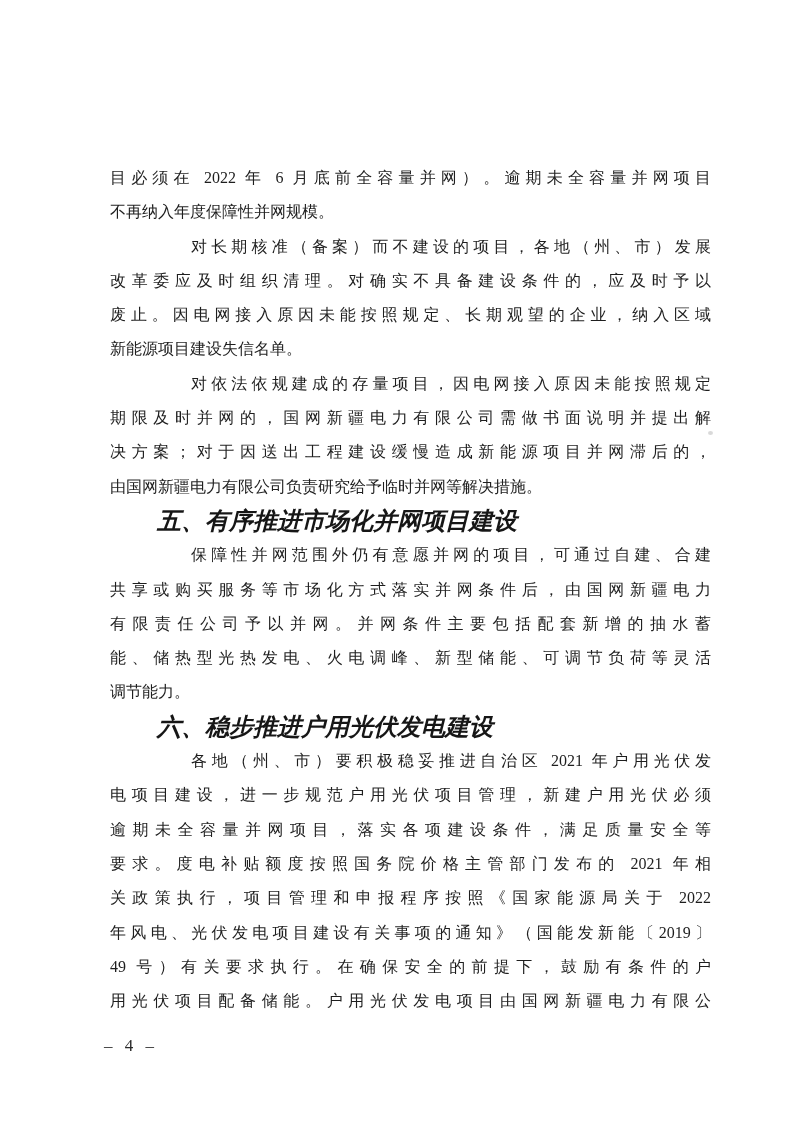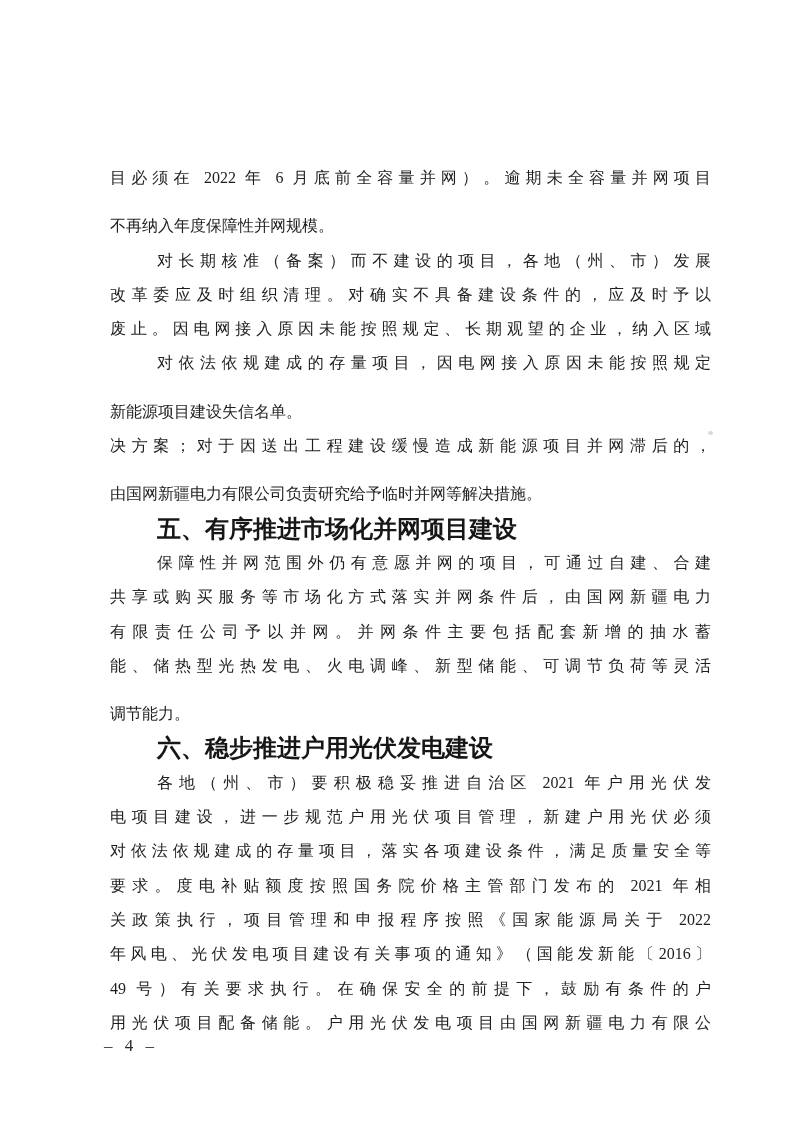--- a/index.html
+++ b/index.html
@@ -27,33 +27,34 @@
     line-height: 34.3px;
     font-size: 16px;
     text-align: justify;
     text-align-last: justify;
     text-justify: inter-character;
     color: #1e1e1e;
   }
   .ln.end {
     text-align: right;
     text-align-last: left;
-    margin-top: 14px;
   }
   .ln.indent {
     text-indent: 47px;
+    margin-left: 34px;
   }
   .ln.heading {
     font-family: "Liberation Sans", "DejaVu Sans", sans-serif;
     font-weight: 700;
     font-size: 24px;
     text-align: left;
     text-align-last: left;
     text-indent: 47px;
     color: #161616;
+    font-style: italic;
   }
   .page-number {
     position: absolute;
     left: 104px;
     top: 1036px;
     font-size: 17px;
     letter-spacing: 4px;
     color: #2a2a2a;
     font-family: "Liberation Serif", "DejaVu Serif", serif;
   }
@@ -71,37 +72,38 @@
 </head>
 <body>
 
 <div class="page">
   <div class="text-block">
     <div class="ln">目必须在 2022 年 6 月底前全容量并网）。逾期未全容量并网项目</div>
     <div class="ln end">不再纳入年度保障性并网规模。</div>
     <div class="ln indent">对长期核准（备案）而不建设的项目，各地（州、市）发展</div>
     <div class="ln">改革委应及时组织清理。对确实不具备建设条件的，应及时予以</div>
     <div class="ln">废止。因电网接入原因未能按照规定、长期观望的企业，纳入区域</div>
+    <div class="ln end">新能源项目建设失信名单。</div>
     <div class="ln indent">对依法依规建成的存量项目，因电网接入原因未能按照规定</div>
-    <div class="ln end">新能源项目建设失信名单。</div>
+    <div class="ln">期限及时并网的，国网新疆电力有限公司需做书面说明并提出解</div>
     <div class="ln">决方案；对于因送出工程建设缓慢造成新能源项目并网滞后的，</div>
     <div class="ln end">由国网新疆电力有限公司负责研究给予临时并网等解决措施。</div>
     <div class="ln heading">五、有序推进市场化并网项目建设</div>
     <div class="ln indent">保障性并网范围外仍有意愿并网的项目，可通过自建、合建</div>
     <div class="ln">共享或购买服务等市场化方式落实并网条件后，由国网新疆电力</div>
     <div class="ln">有限责任公司予以并网。并网条件主要包括配套新增的抽水蓄</div>
     <div class="ln">能、储热型光热发电、火电调峰、新型储能、可调节负荷等灵活</div>
     <div class="ln end">调节能力。</div>
     <div class="ln heading">六、稳步推进户用光伏发电建设</div>
     <div class="ln indent">各地（州、市）要积极稳妥推进自治区 2021 年户用光伏发</div>
     <div class="ln">电项目建设，进一步规范户用光伏项目管理，新建户用光伏必须</div>
-    <div class="ln">对依法依规建成的存量项目，落实各项建设条件，满足质量安全等</div>
+    <div class="ln">逾期未全容量并网项目，落实各项建设条件，满足质量安全等</div>
     <div class="ln">要求。度电补贴额度按照国务院价格主管部门发布的 2021 年相</div>
     <div class="ln">关政策执行，项目管理和申报程序按照《国家能源局关于 2022</div>
-    <div class="ln">年风电、光伏发电项目建设有关事项的通知》（国能发新能〔2016〕</div>
+    <div class="ln">年风电、光伏发电项目建设有关事项的通知》（国能发新能〔2019〕</div>
     <div class="ln">49 号）有关要求执行。在确保安全的前提下，鼓励有条件的户</div>
     <div class="ln">用光伏项目配备储能。户用光伏发电项目由国网新疆电力有限公</div>
   </div>
 
   <div class="artifact"></div>
 
   <div class="page-number">– 4 –</div>
 </div>
 
 </body></html>

